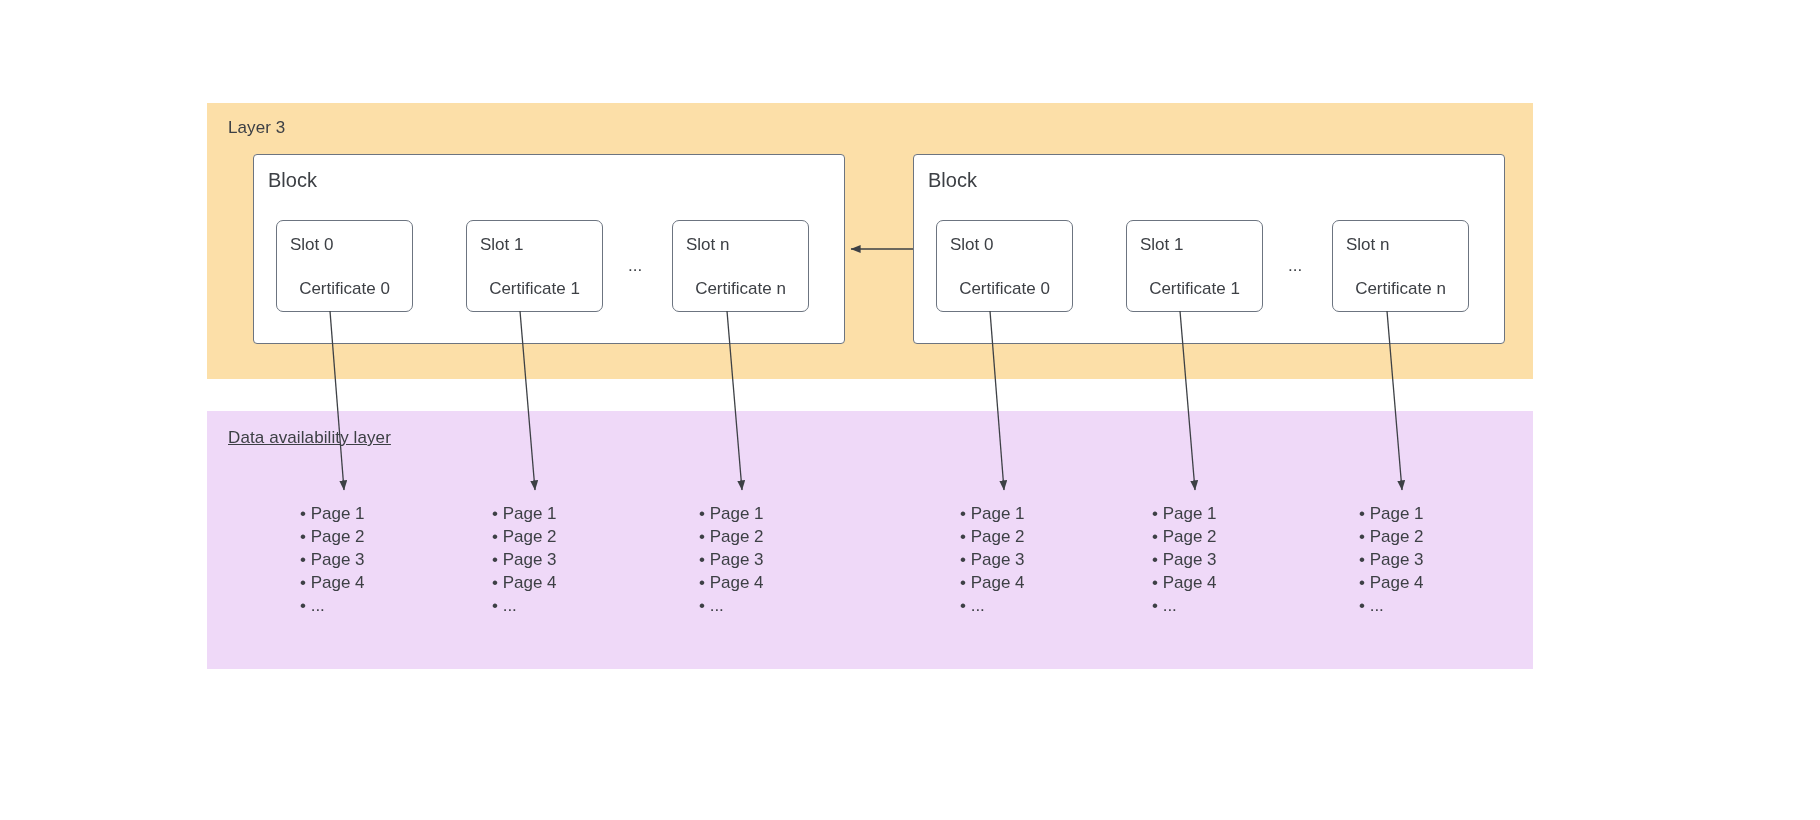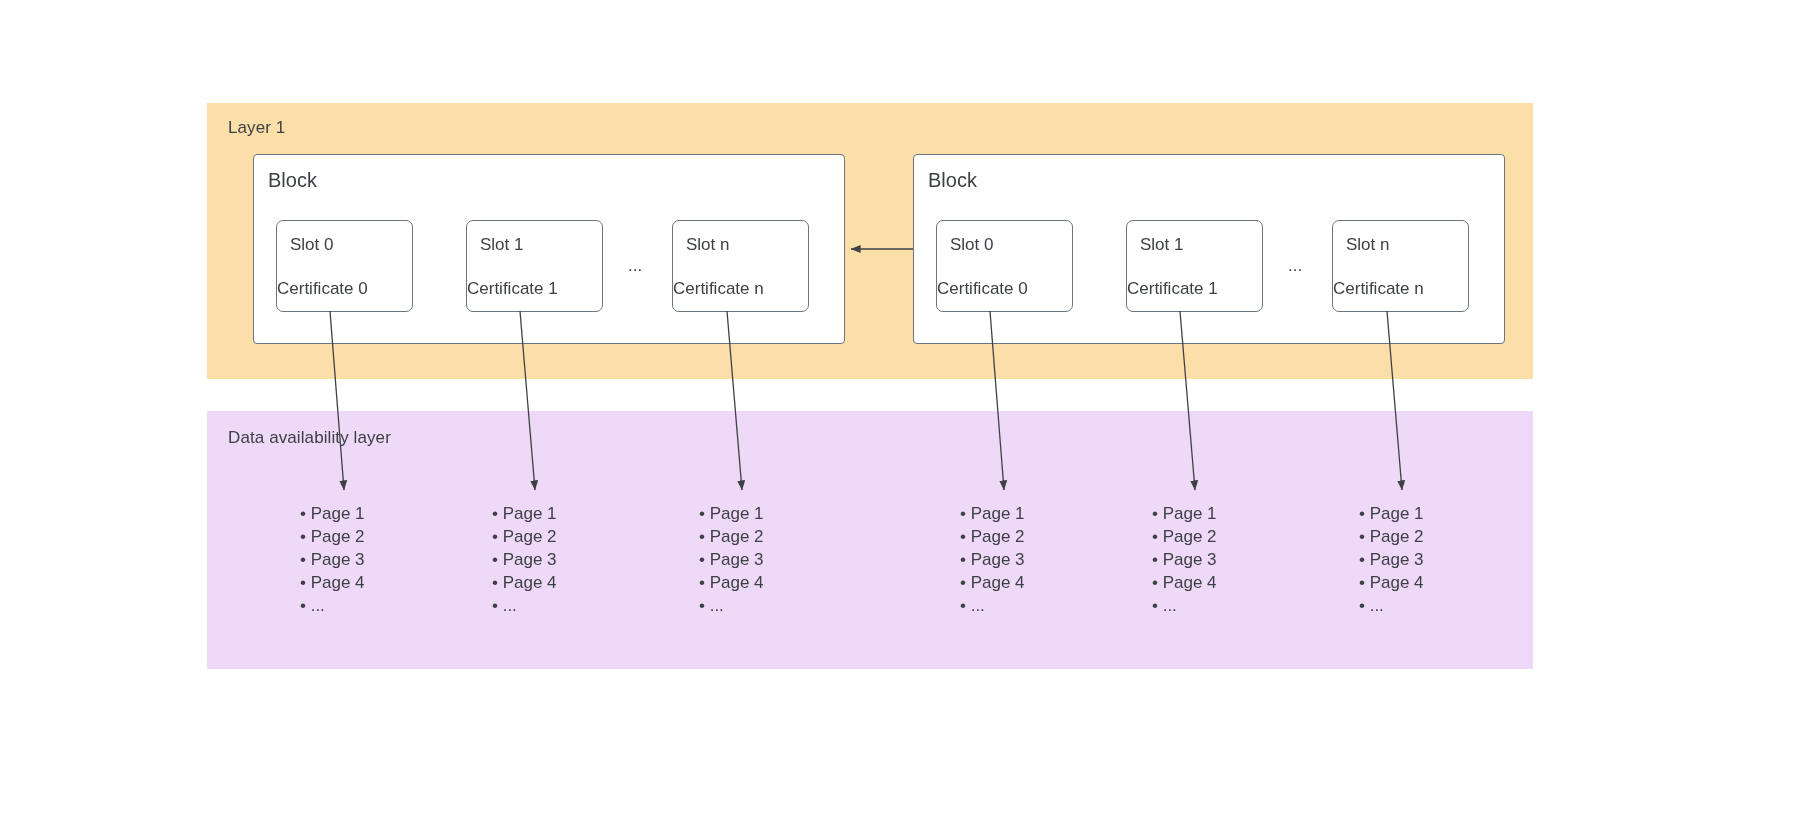--- a/index.html
+++ b/index.html
@@ -61,20 +61,21 @@
     top: 14px;
     font-size: 17px;
     color: #3d4045;
     white-space: nowrap;
   }
   .slot-cert {
     position: absolute;
     left: 0;
     right: 0;
     bottom: 12px;
+    text-align: center;
     font-size: 17px;
     color: #3d4045;
     white-space: nowrap;
   }
   .ellipsis {
     position: absolute;
     font-size: 17px;
     color: #3d4045;
     white-space: nowrap;
   }
@@ -95,21 +96,21 @@
     pointer-events: none;
   }
 </style>
 </head>
 <body style="color: rgb(61, 64, 69); background: rgb(255, 255, 255);">
 
 <div id="canvas">
 
   <div class="band" id="layer1-band" style="left: 207px; top: 103px; width: 1326px; height: 276px; background: rgb(252, 223, 168);">
   </div>
-  <div class="band-label" style="left: 228px; top: 118px; color: rgb(61, 64, 69);">Layer 1</div>
+  <div class="band-label" style="left: 228px; top: 118px; color: rgb(61, 64, 69);">Layer 3</div>
 
   <div class="block" style="left: 253px; top: 154px; width: 592px; height: 190px; border-color: rgb(108, 116, 128); background: rgb(255, 255, 255);">
     <div class="block-label" style="color: rgb(61, 64, 69);">Block</div>
 
     <div class="slot" style="left: 22px; top: 65px; width: 137px; height: 92px; border-color: rgb(108, 116, 128); background: rgb(255, 255, 255);">
       <div class="slot-title" style="color: rgb(61, 64, 69);">Slot 0</div>
       <div class="slot-cert" style="color: rgb(61, 64, 69);">Certificate 0</div>
     </div>
 
     <div class="slot" style="left: 212px; top: 65px; width: 137px; height: 92px; border-color: rgb(108, 116, 128); background: rgb(255, 255, 255);">
@@ -141,21 +142,21 @@
     <div class="ellipsis" style="left: 374px; top: 101px; color: rgb(61, 64, 69);">...</div>
 
     <div class="slot" style="left: 418px; top: 65px; width: 137px; height: 92px; border-color: rgb(108, 116, 128); background: rgb(255, 255, 255);">
       <div class="slot-title" style="color: rgb(61, 64, 69);">Slot n</div>
       <div class="slot-cert" style="color: rgb(61, 64, 69);">Certificate n</div>
     </div>
   </div>
 
   <div class="band" id="da-band" style="left: 207px; top: 411px; width: 1326px; height: 258px; background: rgb(239, 217, 248);">
   </div>
-  <div class="band-label" style="left: 228px; top: 428px; color: rgb(61, 64, 69);">Data availability layer</div>
+  <div class="band-label" style="left: 228px; top: 428px; color: rgb(61, 64, 69); text-decoration: underline;">Data availability layer</div>
 
   <div class="pagelist" style="left: 300px; top: 502px; color: rgb(61, 64, 69);">
     <div>• Page 1</div>
     <div>• Page 2</div>
     <div>• Page 3</div>
     <div>• Page 4</div>
     <div>• ...</div>
   </div>
 
   <div class="pagelist" style="left: 492px; top: 502px; color: rgb(61, 64, 69);">

